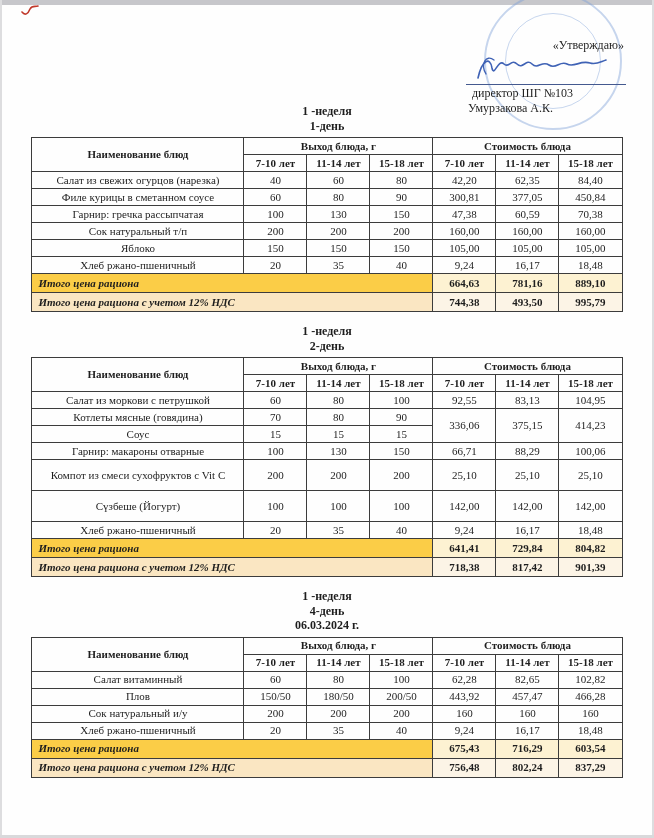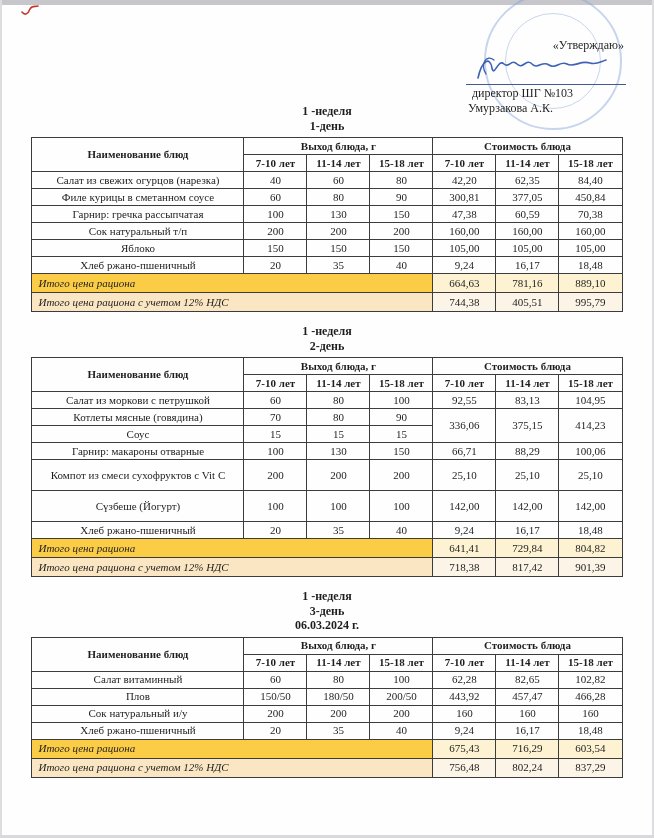--- a/index.html
+++ b/index.html
@@ -46,21 +46,21 @@
     border-collapse:collapse;width:590px;margin:0 auto;font-size:11px;table-layout:fixed;
   }
   .menu-table th,.menu-table td{
     border:1px solid #3c3c3c;padding:0 2px;text-align:center;height:16px;line-height:13px;
   }
   .menu-table thead th{font-weight:bold;}
   .th-group{height:17px;}
   .th-age{height:24px;}
   .dish-name{text-align:left;padding-left:6px;}
   tr.row-tall td{height:30px;}
-  tr.total-row td{font-weight:normal;height:18px;}
+  tr.total-row td{font-weight:bold;height:18px;}
   td.total-label{text-align:left;font-style:italic;padding-left:6px;}
   tr.gold td.total-label{background:var(--gold);}
   tr.gold td.total-val{background:var(--gold-tint);}
   tr.cream td.total-label{background:var(--cream);}
   tr.cream td.total-val{background:var(--cream-tint);}
 </style>
 </head>
 <body>
 
 <div class="page">
@@ -176,21 +176,21 @@
             </tr>
             <tr class="total-row gold">
               <td class="total-label" colspan="4">Итого цена рациона</td>
               <td class="total-val">664,63</td>
               <td class="total-val">781,16</td>
               <td class="total-val">889,10</td>
             </tr>
             <tr class="total-row cream">
               <td class="total-label" colspan="4">Итого цена рациона с учетом 12% НДС</td>
               <td class="total-val">744,38</td>
-              <td class="total-val">405,51</td>
+              <td class="total-val">493,50</td>
               <td class="total-val">995,79</td>
             </tr>
           </tbody>
         </table>
       </div>
       <div class="section">
         <div class="section-title">
           <div class="title-line">1 -неделя</div>
           <div class="title-line">2-день</div>
         </div>
@@ -291,21 +291,21 @@
               <td class="total-val">718,38</td>
               <td class="total-val">817,42</td>
               <td class="total-val">901,39</td>
             </tr>
           </tbody>
         </table>
       </div>
       <div class="section">
         <div class="section-title">
           <div class="title-line">1 -неделя</div>
-          <div class="title-line">3-день</div>
+          <div class="title-line">4-день</div>
           <div class="title-line">06.03.2024 г.</div>
         </div>
         <table class="menu-table">
           <colgroup>
             <col style="width: 212px;">
             <col style="width: 63px;">
             <col style="width: 63px;">
             <col style="width: 63px;">
             <col style="width: 63px;">
             <col style="width: 63px;">

